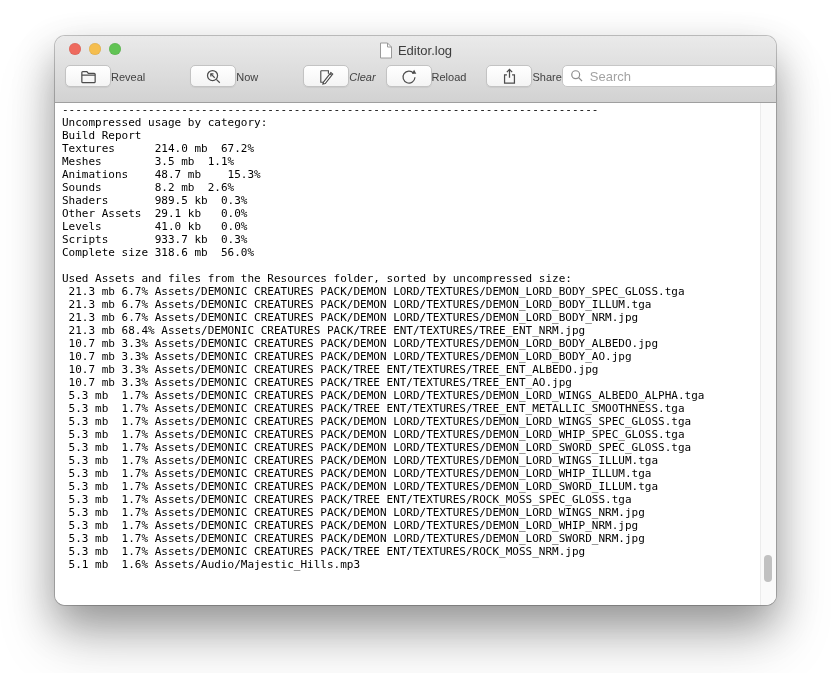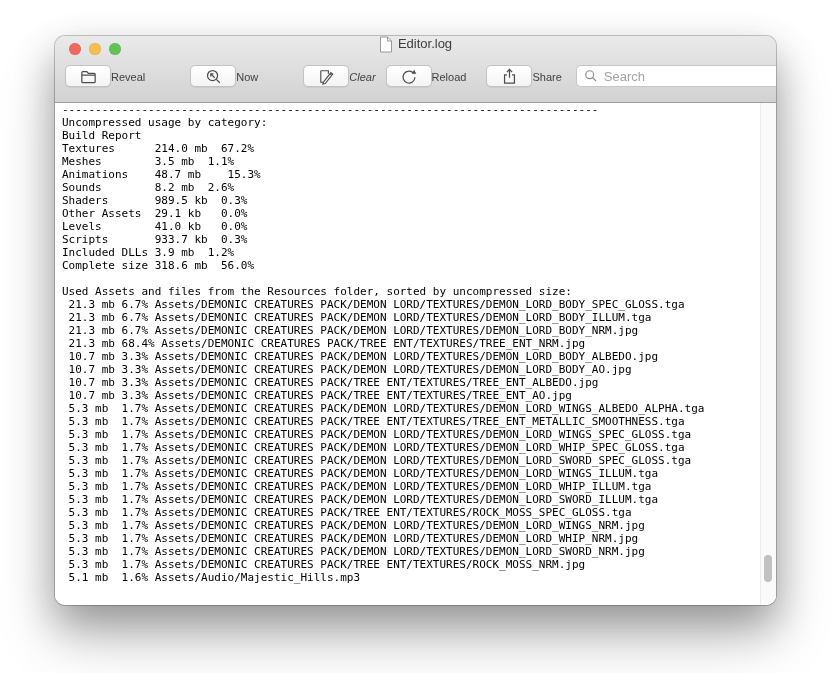--- a/index.html
+++ b/index.html
@@ -15,39 +15,39 @@
   .header {
     height:67px; box-sizing:border-box;
     background:linear-gradient(#eaeaea,#d2d2d2);
     border-bottom:1px solid #9f9f9f; position:relative;
   }
   .titlebar { height:26px; position:relative; }
   .traffic { position:absolute; left:14px; top:7px; display:flex; gap:8px; }
   .light { width:12px; height:12px; border-radius:50%; box-shadow: inset 0 0 1px rgba(0,0,0,0.25); }
   .title-wrap {
     position:absolute; left:0; right:0; top:0; height:28px;
-    display:flex; justify-content:center; gap:5px;
+    display:flex; align-items:center; justify-content:center; gap:5px;
   }
   .title { font-size:13px; color:#3d3d3d; }
   .toolbar { display:flex; align-items:flex-start; padding:3px 13px 0 10px; }
   .tool { display:flex; flex-direction:row; align-items:center; }
   .tool-btn {
     width:46px; height:22px; box-sizing:border-box;
     background:linear-gradient(#ffffff,#f4f4f4);
     border:1px solid #c3c3c3; border-radius:5px;
     display:flex; align-items:center; justify-content:center;
     box-shadow:0 1px 1px rgba(0,0,0,0.06); padding:0; cursor:default;
   }
   .tool-label { margin-top:2px; font-size:11px; color:#414141; }
   .tool.now   { margin-left:45px; }
   .tool.clear { margin-left:45px;font-style:italic; }
   .tool.reload{ margin-left:10px; }
   .tool.share { margin-left:20px; }
   .search-field {
-    flex:1; margin-left:14px; height:22px; box-sizing:border-box;
+    flex:1; margin-left:0; height:22px; box-sizing:border-box;
     background:#ffffff; border:1px solid #c6c6c6; border-radius:5px;
     display:flex; align-items:center; padding:0 7px; gap:4px;
   }
   .search-field input {
     border:none; outline:none; flex:1; font-size:13px; color:#333;
     background:transparent; font-family:"Liberation Sans", sans-serif; min-width:0;
   }
   .search-field input::placeholder { color:#a3a3a3; }
   .content { position:absolute; top:67px; left:0; right:0; bottom:0; background:#ffffff; }
   .log {
@@ -184,21 +184,20 @@
         <div class="log-line">Sounds        8.2 mb  2.6% </div>
 
         <div class="log-line">Shaders       989.5 kb  0.3% </div>
 
         <div class="log-line">Other Assets  29.1 kb   0.0% </div>
 
         <div class="log-line">Levels        41.0 kb   0.0% </div>
 
         <div class="log-line">Scripts       933.7 kb  0.3% </div>
 
-        <div class="log-line">Included DLLs 3.9 mb  1.2% </div>
 
 
         <div class="log-line">Complete size 318.6 mb  56.0% </div>
 
         <div class="log-line"></div>
 
         <div class="log-line">Used Assets and files from the Resources folder, sorted by uncompressed size:</div>
 
         <div class="log-line"> 21.3 mb 6.7% Assets/DEMONIC CREATURES PACK/DEMON LORD/TEXTURES/DEMON_LORD_BODY_SPEC_GLOSS.tga</div>
 

